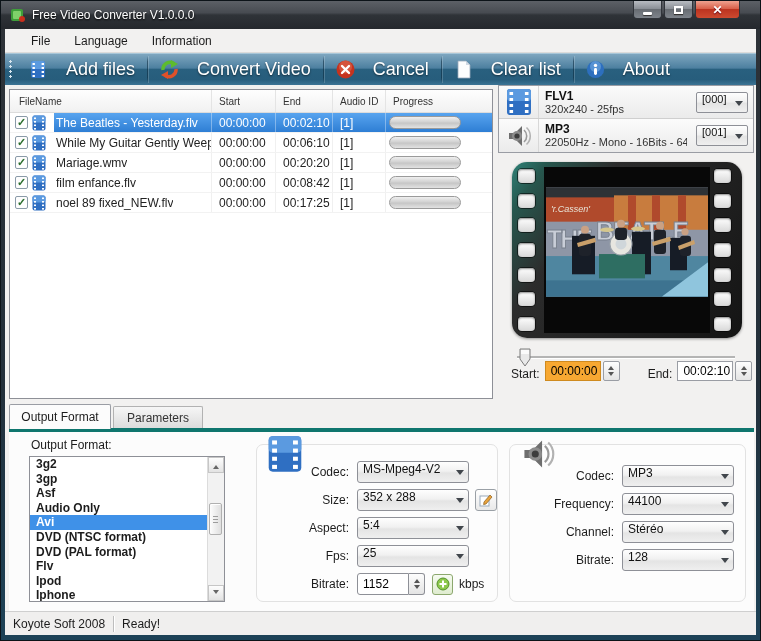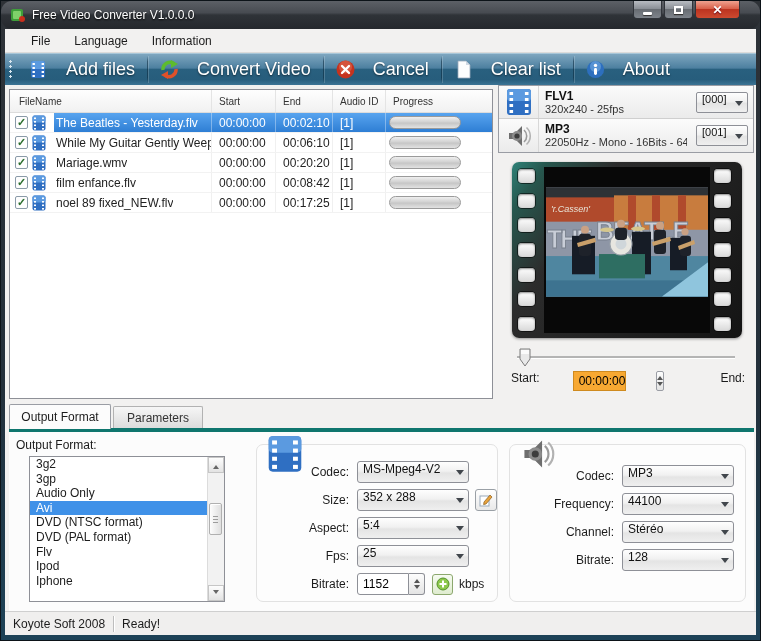--- a/index.html
+++ b/index.html
@@ -2,21 +2,21 @@
 <html><head>
 <meta charset="utf-8">
 <style>
   * { margin:0; padding:0; box-sizing:border-box; font-family:"Liberation Sans", sans-serif; }
   html,body { background:#888; }
   .window { position:relative; width:761px; height:641px; background:linear-gradient(180deg,#2e3237 0%,#23303b 60%,#1d4257 100%); overflow:hidden; border:1px solid #0c1318; }
 
   
   .titlebar { position:absolute; left:0; top:0; width:100%; height:28px;
     background:linear-gradient(180deg,#5c6066 0%,#474b51 42%,#2f3338 50%,#25282d 100%);
-    display:flex; align-items:center; padding-left:9px;border-radius:11px; }
+    display:flex; align-items:center; padding-left:9px; }
   .app-icon { width:16px; height:16px; margin-right:6px; }
   .title-text { color:#fff; font-size:12px; text-shadow:0 1px 2px #000; }
   .winbtns { position:absolute; right:20px; top:0; display:flex; gap:2px; }
   .wbtn { height:18px; border:1px solid #30343a; border-top:none; border-radius:0 0 4px 4px;
     display:flex; align-items:center; justify-content:center; cursor:default; }
   .wbtn.min,.wbtn.max { width:29px; background:linear-gradient(180deg,#b8bcc2,#8b9097 45%,#686d73 50%,#7e848b); }
   .wbtn.close { width:45px; background:linear-gradient(180deg,#efa18f,#d8604a 45%,#bc3420 50%,#cd4a30); }
   .glyph-min { width:9px; height:3px; background:#fff; border-radius:1px; margin-top:7px; box-shadow:0 1px 1px #333; }
   .glyph-max { width:9px; height:8px; border:2px solid #fff; box-shadow:0 1px 1px #333; }
   .glyph-close { color:#fff; font-size:12px; font-weight:bold; text-shadow:0 1px 1px #601; line-height:16px; }
@@ -66,53 +66,53 @@
   .mtext { width:148px; padding-left:6px; overflow:hidden; }
   .mtitle { font-size:12px; font-weight:bold; color:#101010; line-height:13px; }
   .mdetail { font-size:11px; color:#333; white-space:nowrap; overflow:hidden; line-height:12px; }
   .combo { position:relative; height:21px; border:1px solid #8e9097; border-radius:2px;
     background:linear-gradient(180deg,#fefefe 0%,#f1f1f1 45%,#e4e4e4 55%,#efefef 100%);
     font-size:11px; color:#111; display:flex; padding:0 1px 0 5px; }
   .combo .arrow { position:absolute; right:4px; top:8px; width:0; height:0; border:4px solid rgba(0,0,0,0); border-top:5px solid #41464c; }
   .mcombo { width:52px; margin-left:auto; margin-right:5px; }
 
   
-  .filmstrip { position:absolute; left:507px; top:77px; width:230px; height:176px; border-radius:7px;
+  .filmstrip { position:absolute; left:507px; top:77px; width:230px; height:176px; border-radius:15px;
     background:linear-gradient(125deg,#2f8278 0%,#27574e 10%,#2c2c2c 30%,#141414 100%);
     box-shadow:0 1px 3px rgba(0,0,0,.4); }
   .holes { position:absolute; top:7px; bottom:7px; width:22px; display:flex; flex-direction:column; justify-content:space-between; }
   .holes.left { left:6px; } .holes.right { right:6px; }
   .hole { width:17px; height:14px; border-radius:4px; background:linear-gradient(180deg,#ffffff,#d8d8d8); box-shadow:inset 0 1px 2px #8a8a8a, 0 0 0 1px rgba(0,0,0,.55); }
   .screen { position:absolute; left:32px; right:32px; top:5px; bottom:5px; background:#000; overflow:hidden; }
   .screen svg { width:100%; height:100%; display:block; }
 
   
   .trim-slider { position:absolute; left:508px; top:262px; width:226px; height:20px; }
   .groove { position:absolute; left:4px; right:4px; top:9px; height:2px; background:#b4b4b4; box-shadow:0 1px 0 #fff; }
   .thumb { position:absolute; left:6px; top:1px; }
-  .trim { position:absolute; left:506px; top:286px; width:247px; height:24px; display:flex; align-items:flex-start; font-size:12px; color:#1c1c1c;gap:28px; }
+  .trim { position:absolute; left:506px; top:272px; width:247px; height:24px; display:flex; align-items:flex-end; font-size:12px; color:#1c1c1c; }
   .tlabel { margin-right:5px; }
   .tval { width:56px; height:20px; border:1px solid #9a9da4; background:#fff; font-size:12px; display:flex; align-items:center; padding-left:5px; color:#000; }
   .tval.hl { background:#f7a832; border-color:#cf8a1e; }
   .spin { width:17px; height:20px; margin-left:2px; border:1px solid #9a9da4; border-radius:2px;
     background:linear-gradient(180deg,#fdfdfd,#e4e4e4); display:flex; flex-direction:column; align-items:center; justify-content:center; gap:2px; }
   .up { width:0;height:0;border:3px solid rgba(0,0,0,0); border-bottom:4px solid #555; }
   .dn { width:0;height:0;border:3px solid rgba(0,0,0,0); border-top:4px solid #555; }
   .trim .gap { width:28px; }
 
   
   .tabbar { position:absolute; left:4px; top:322px; right:2px; height:25px; border-bottom:4px solid #0f766e; display:flex; align-items:flex-end; }
   .tab { font-size:12px; color:#1c1c1c; display:flex; align-items:center; justify-content:center; }
   .tab.active { width:102px; height:25px; background:#fcfcfc; border:1px solid #9a9da4; border-bottom:none; border-radius:2px 2px 0 0; position:relative; z-index:2; margin-bottom:-1px; }
   .tab.inactive { width:90px; height:22px; background:linear-gradient(180deg,#f6f6f6,#dcdcdc); border:1px solid #b2b2b2; border-bottom:none; border-radius:2px 2px 0 0; margin-left:2px; color:#333; }
   .lower { position:absolute; left:4px; top:347px; right:2px; bottom:0; background:#fcfcfc; }
-  .of-label { position:absolute; left:7px; top:6px; font-size:12px; color:#1c1c1c; }
+  .of-label { position:absolute; left:22px; top:6px; font-size:12px; color:#1c1c1c; }
   .listbox { position:absolute; left:20px; top:24px; width:196px; height:146px; background:#fff; border:1px solid #8e9097; display:flex; }
   .opts { flex:1; overflow:hidden; }
-  .opt { height:14.6px; line-height:14.6px; font-size:12px; font-weight:normal; color:#1c1c1c; padding-left:6px; white-space:nowrap; }
+  .opt { height:14.6px; line-height:14.6px; font-size:12px; font-weight:bold; color:#1c1c1c; padding-left:6px; white-space:nowrap; }
   .opt.selected { background:#3f91e8; color:#fff; }
   .sbar { width:17px; border-left:1px solid #dcdcdc; background:#f2f2f2; position:relative; }
   .sbtn { position:absolute; left:0; width:100%; height:16px; background:linear-gradient(180deg,#fdfdfd,#e3e3e3); border:1px solid #c6c6c6; display:flex; align-items:center; justify-content:center; }
   .sbtn.top { top:0; } .sbtn.bot { bottom:0; }
   .sthumb { position:absolute; left:1px; width:13px; top:46px; height:32px; border:1px solid #b0b0b0; border-radius:2px; background:linear-gradient(90deg,#fdfdfd,#dfdfdf); box-shadow:inset 0 10px 0 -9px #fff; }
   .sthumb::after { content:""; position:absolute; left:3px; right:3px; top:12px; height:7px;
     background:repeating-linear-gradient(180deg,#9c9c9c 0 1px,rgba(0,0,0,0) 1px 3px); }
 
   
   .group { position:absolute; border:1px solid #e2e2e2; border-radius:7px; background:#fdfdfd; }
@@ -504,20 +504,21 @@
       <div class="tab inactive">Parameters</div>
     </div>
 
     <div class="lower">
       <div class="of-label">Output Format:</div>
 
       <div class="listbox">
         <div class="opts">
           <div class="opt">3g2</div>
           <div class="opt">3gp</div>
+          <div class="opt">Asf</div>
           <div class="opt">Audio Only</div>
           <div class="opt selected">Avi</div>
           <div class="opt">DVD (NTSC format)</div>
           <div class="opt">DVD (PAL format)</div>
           <div class="opt">Flv</div>
           <div class="opt">Ipod</div>
           <div class="opt">Iphone</div>
         </div>
         <div class="sbar">
           <div class="sbtn top">

